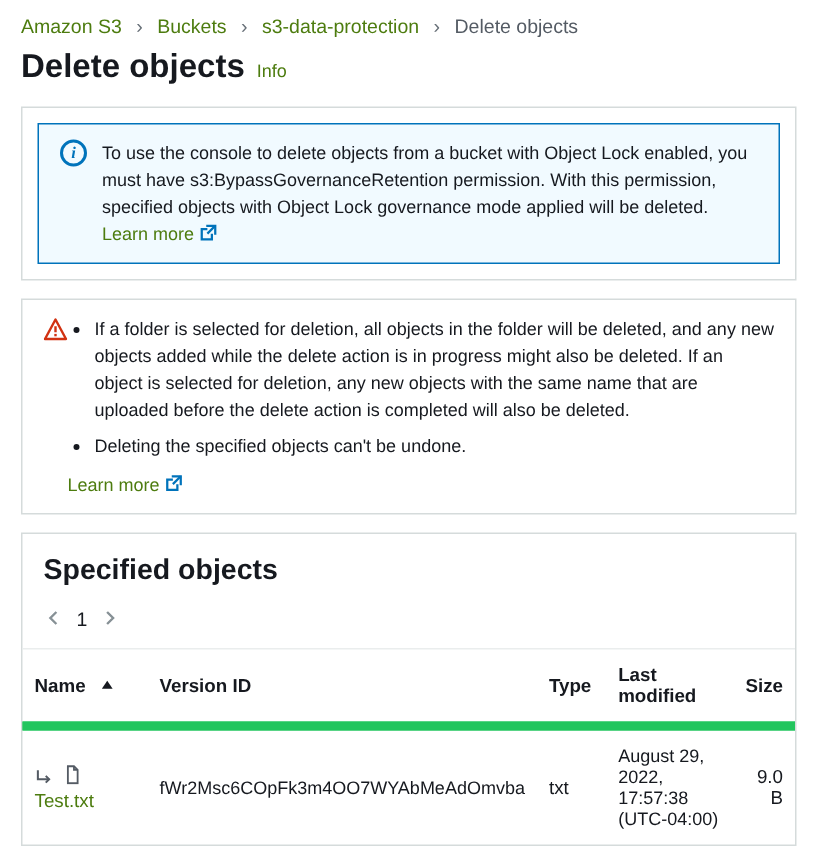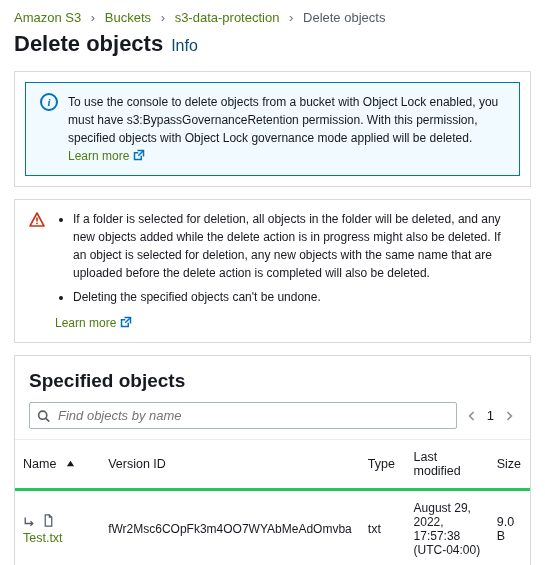--- a/index.html
+++ b/index.html
@@ -10,21 +10,21 @@
     font-size: 13px;
     color: #16191f;
     background: #fff;
     width: 545px;
   }
   a { color: #4d7c0f; text-decoration: none; cursor: pointer; }
   .breadcrumb { font-size: 13px; margin-bottom: 6px; }
   .breadcrumb .sep { color: #687078; margin: 0 6px; }
   .breadcrumb .current { color: #545b64; }
   h1 { font-size: 22px; font-weight: 700; margin: 4px 0 14px 0; display: flex; align-items: baseline; gap: 8px; }
-  h1 .info { font-size: 16px; font-weight: 400; color: #0c4a6e; }
+  h1 .info { font-size: 12px; font-weight: 400; color: #4d7c0f; }
   .panel {
     border: 1px solid #d5dbdb;
     background: #fff;
     margin-bottom: 12px;
   }
   .bluebox {
     border: 1px solid #0073bb;
     background: #f1faff;
     padding: 10px 14px;
     display: flex;
@@ -38,21 +38,20 @@
     font-weight: 700; color: #0073bb; font-size: 11px;
     font-family: Georgia, serif; font-style: italic;
   }
   .bluebox .body { font-size: 12px; line-height: 1.5; }
   .bluebox .title { font-weight: 700; margin-bottom: 2px; font-size: 12.5px;}
   .ext-icon { display:inline-block; width:12px; height:12px; vertical-align:-1px; }
   .ext-icon svg { width:12px; height:12px; }
   .warnbox {
     padding: 10px 14px 10px 14px;
     display: flex;
-    gap: 10px;
     font-size: 12px;
     line-height: 1.5;
   }
   .warn-icon {
     width: 16px; height: 16px; flex-shrink:0; margin-top:2px;
   }
   .warnbox ul { margin: 0 0 8px 0; padding-left: 18px; }
   .warnbox li { margin-bottom: 6px; }
   .section-pad { padding: 14px; }
   .section-title { font-size: 19px; font-weight: 700; margin: 0 0 10px 0; }
@@ -64,23 +63,23 @@
     color:#687078;
   }
   .search .mag {
     position:absolute; left:8px; top:50%; transform:translateY(-50%);
     width:13px; height:13px; color:#545b64;
   }
   .pager { display:flex; align-items:center; gap:8px; color:#545b64; }
   .pager .num { color:#16191f; }
   .chev { width:14px; height:20px; display:inline-flex; align-items:center; justify-content:center; cursor:pointer; color:#879196;}
   table { width:100%; border-collapse:collapse; font-size:12.5px; }
-  th { text-align:left; font-weight:400; padding:10px 8px; border-top:1px solid #eaeded; border-bottom:3px solid #22c55e;}
+  th { text-align:left; font-weight:700; padding:10px 8px; border-top:1px solid #eaeded; border-bottom:6px solid #22c55e;}
   td { padding:10px 8px; vertical-align:middle; }
-  th.right, td.right { text-align:left; }
+  th.right, td.right { text-align:right; }
   .sort-icon { display:inline-block; margin-left:6px; vertical-align:middle;}
   .file-icon { display:inline-block; width:14px; vertical-align:-2px; margin-right:2px;}
   .folder-icon { display:inline-block; width:14px; vertical-align:-3px; margin-right:2px; color:#545b64;}
 </style>
 </head>
 <body>
 
 <div class="breadcrumb">
   <a>Amazon S3</a>
   <span class="sep">›</span>
@@ -140,29 +139,20 @@
         </span>
       </a>
     </div>
   </div>
 </div>
 
 <div class="panel">
   <div class="section-pad" style="padding-bottom:10px;">
     <div class="section-title">Specified objects</div>
     <div class="search-row">
-      <div class="search">
-        <span class="mag">
-          <svg viewBox="0 0 16 16" width="13" height="13" fill="none" stroke="#545b64" stroke-width="2">
-              <circle cx="7" cy="7" r="5"></circle>
-              <path d="M11 11l4 4"></path>
-            </svg>
-        </span>
-        <input placeholder="Find objects by name" style="">
-      </div>
       <div class="pager">
         <span class="chev">
           <svg viewBox="0 0 10 16" width="8" height="14" fill="none" stroke="currentColor" stroke-width="2">
               <path d="M7 3L2 8l5 5"></path>
             </svg>
         </span>
         <span class="num">1</span>
         <span class="chev">
           <svg viewBox="0 0 10 16" width="8" height="14" fill="none" stroke="currentColor" stroke-width="2">
               <path d="M3 3l5 5-5 5"></path>

